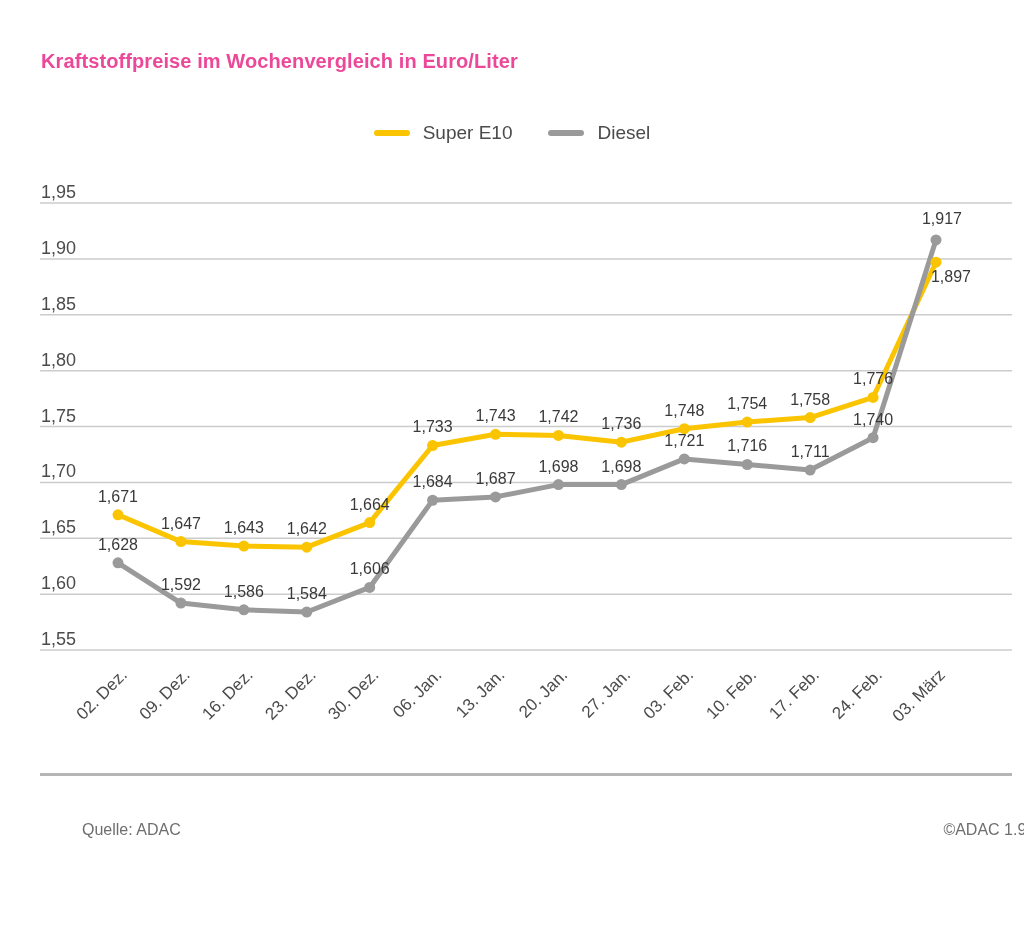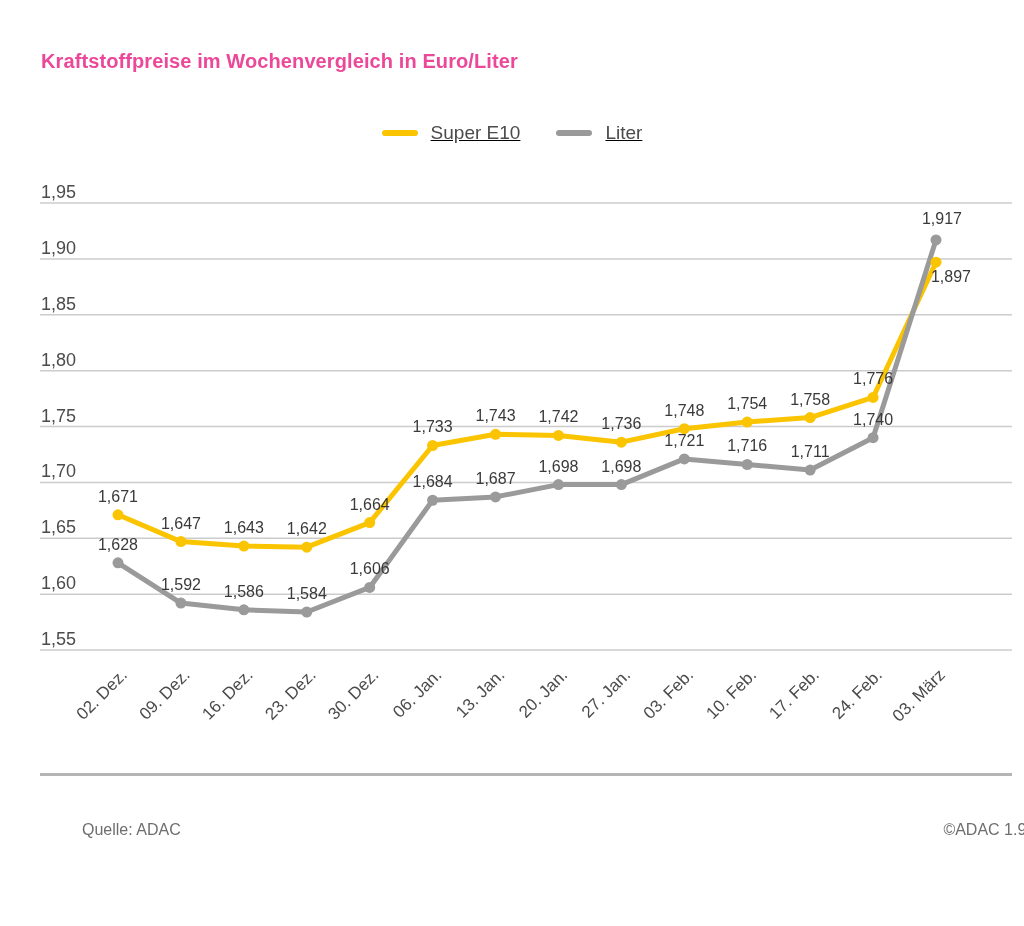--- a/index.html
+++ b/index.html
@@ -6,21 +6,21 @@
   body{
     width:1024px;height:926px;position:relative;overflow:hidden;
     font-family:"Liberation Sans", sans-serif;
   }
   .chart-title{
     position:absolute;left:41px;top:50px;margin:0;
     font-size:20px;font-weight:bold;color:#ec4899;letter-spacing:.1px;
   }
   .legend{
     position:absolute;top:122px;left:0;width:1024px;
-    display:flex;justify-content:center;align-items:center;gap:36px;text-decoration:underline;
+    display:flex;justify-content:center;align-items:center;gap:36px;
   }
   .legend-item{display:flex;align-items:center;gap:13px;}
   .legend-swatch{width:36px;height:6px;border-radius:3px;}
   .legend-label{font-size:19px;color:#4b4b4b;}
   svg.chart{position:absolute;top:0;left:0;}
   .footer-divider{
     position:absolute;left:40px;top:773px;width:972px;height:3px;
     background:#b5b5b5;
   }
   .footer{
@@ -34,21 +34,21 @@
 
 <h1 class="chart-title">Kraftstoffpreise im Wochenvergleich in Euro/Liter</h1>
 
 <div class="legend" id="legend">
     <div class="legend-item">
       <span class="legend-swatch" style="background: rgb(251, 196, 0);"></span>
       <span class="legend-label">Super E10</span>
     </div>
     <div class="legend-item">
       <span class="legend-swatch" style="background: rgb(154, 154, 154);"></span>
-      <span class="legend-label">Liter</span>
+      <span class="legend-label">Diesel</span>
     </div>
   </div>
 
 <svg class="chart" id="chart" width="1024" height="926" viewBox="0 0 1024 926">
     <line x1="40" x2="1012" y1="650" y2="650" stroke="#cccccc" stroke-width="1.5"></line>
     <text x="41" y="645" font-size="18" fill="#4b4b4b">1,55</text>
     <line x1="40" x2="1012" y1="594.125" y2="594.125" stroke="#cccccc" stroke-width="1.5"></line>
     <text x="41" y="589.125" font-size="18" fill="#4b4b4b">1,60</text>
     <line x1="40" x2="1012" y1="538.2500000000001" y2="538.2500000000001" stroke="#cccccc" stroke-width="1.5"></line>
     <text x="41" y="533.2500000000001" font-size="18" fill="#4b4b4b">1,65</text>

